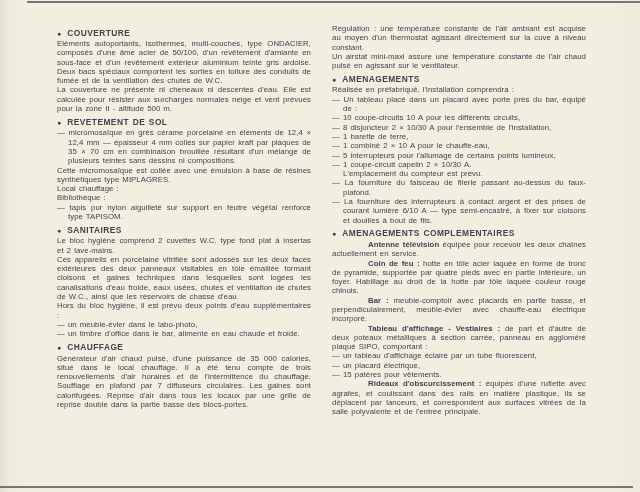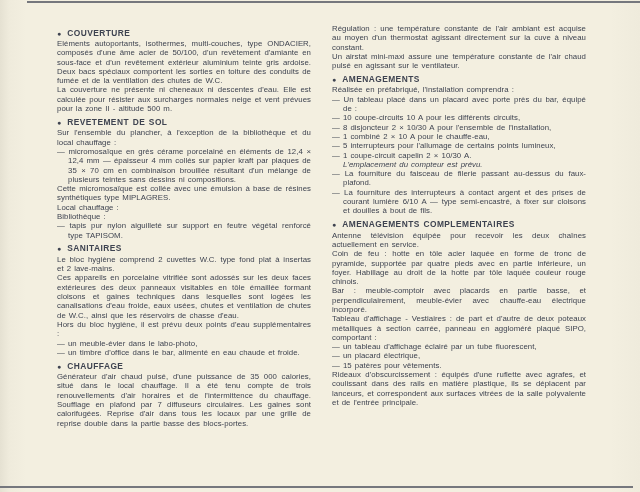--- a/index.html
+++ b/index.html
@@ -26,43 +26,42 @@
     display: flex; gap: 21px;
   }
   .col {
     width: 254px;
     font-size: 7.8px; line-height: 9.3px;
     text-align: justify;
     letter-spacing: 0.04px; word-spacing: 0.9px;
   }
   .col p { margin: 0; }
   .col p.item { padding-left: 11px; text-indent: -11px; }
-  .col p.note { padding-left: 11px; font-style: italic; }
+  .col p.note { padding-left: 11px; }
   .heading {
     font-weight: bold; font-size: 8.4px; letter-spacing: 0.45px;
     margin: 4.5px 0 1.2px 0; text-align: left; white-space: nowrap;
   }
   .heading .bullet {
     display: inline-block; font-size: 7px; margin-right: 6px;
     transform: translateY(-0.5px); letter-spacing: 0;
   }
-  b { font-weight: normal; }
+  b { font-weight: bold; margin-left: 36px; }
 </style>
 </head>
 <body>
 
 <div class="page">
   <div class="rule-top"></div>
   <div class="columns">
     <div class="col" id="col-left">
         <div class="heading"><span class="bullet">●</span><span>COUVERTURE</span></div>
         <p class="para"><span>Eléments autoportants, isothermes, multi-couches, type ONDACIER, composés d'une âme acier de 50/100, d'un revêtement d'amiante en sous-face et d'un revêtement extérieur aluminium teinte gris ardoise. Deux bacs spéciaux comportent les sorties en toiture des conduits de fumée et de la ventilation des chutes de W.C.</span></p>
         <p class="para"><span>La couverture ne présente ni cheneaux ni descentes d'eau. Elle est calculée pour résister aux surcharges normales neige et vent prévues pour la zone II - altitude 500 m.</span></p>
         <div class="heading"><span class="bullet">●</span><span>REVETEMENT DE SOL</span></div>
-        <p class="para"><span>Sur l'ensemble du plancher, à l'exception de la bibliothèque et du local chauffage :</span></p>
         <p class="item"><span>— micromosaïque en grès cérame porcelainé en éléments de 12,4 × 12,4 mm — épaisseur 4 mm collés sur papier kraft par plaques de 35 × 70 cm en combinaison brouillée résultant d'un mélange de plusieurs teintes sans dessins ni compositions.</span></p>
         <p class="para"><span>Cette micromosaïque est collée avec une émulsion à base de résines synthétiques type MIPLAGRES.</span></p>
         <p class="para"><span>Local chauffage :</span></p>
         <p class="para"><span>Bibliothèque :</span></p>
         <p class="item"><span>— tapis pur nylon aiguilleté sur support en feutre végétal renforcé type TAPISOM.</span></p>
         <div class="heading"><span class="bullet">●</span><span>SANITAIRES</span></div>
         <p class="para"><span>Le bloc hygiène comprend 2 cuvettes W.C. type fond plat à insertas et 2 lave-mains.</span></p>
         <p class="para"><span>Ces appareils en porcelaine vitrifiée sont adossés sur les deux faces extérieures des deux panneaux visitables en tôle émaillée formant cloisons et gaines techniques dans lesquelles sont logées les canalisations d'eau froide, eaux usées, chutes et ventilation de chutes de W.C., ainsi que les réservoirs de chasse d'eau.</span></p>
         <p class="para"><span>Hors du bloc hygiène, il est prévu deux points d'eau supplémentaires :</span></p>
         <p class="item"><span>— un meuble-évier dans le labo-photo,</span></p>
@@ -71,20 +70,21 @@
         <p class="para"><span>Générateur d'air chaud pulsé, d'une puissance de 35 000 calories, situé dans le local chauffage. Il a été tenu compte de trois renouvellements d'air horaires et de l'intermittence du chauffage. Soufflage en plafond par 7 diffuseurs circulaires. Les gaines sont calorifugées. Reprise d'air dans tous les locaux par une grille de reprise double dans la partie basse des blocs-portes.</span></p>
       </div>
     <div class="col" id="col-right">
         <p class="para"><span>Régulation : une température constante de l'air ambiant est acquise au moyen d'un thermostat agissant directement sur la cuve à niveau constant.</span></p>
         <p class="para"><span>Un airstat mini-maxi assure une température constante de l'air chaud pulsé en agissant sur le ventilateur.</span></p>
         <div class="heading"><span class="bullet">●</span><span>AMENAGEMENTS</span></div>
         <p class="para"><span>Réalisée en préfabriqué, l'installation comprendra :</span></p>
         <p class="item"><span>— Un tableau placé dans un placard avec porte près du bar, équipé de :</span></p>
         <p class="item"><span>— 10 coupe-circuits 10 A pour les différents circuits,</span></p>
         <p class="item"><span>— 8 disjoncteur 2 × 10/30 A pour l'ensemble de l'installation,</span></p>
+        <p class="item"><span>— 1 barette de terre,</span></p>
         <p class="item"><span>— 1 combiné 2 × 10 A pour le chauffe-eau,</span></p>
         <p class="item"><span>— 5 interrupteurs pour l'allumage de certains points lumineux,</span></p>
         <p class="item"><span>— 1 coupe-circuit capelin 2 × 10/30 A.</span></p>
         <p class="note"><span>L'emplacement du compteur est prévu.</span></p>
         <p class="item"><span>— La fourniture du faisceau de filerie passant au-dessus du faux-plafond.</span></p>
         <p class="item"><span>— La fourniture des interrupteurs à contact argent et des prises de courant lumière 6/10 A — type semi-encastré, à fixer sur cloisons et douilles à bout de fils.</span></p>
         <div class="heading"><span class="bullet">●</span><span>AMENAGEMENTS COMPLEMENTAIRES</span></div>
         <p class="para"><b>Antenne télévision</b> <span>équipée pour recevoir les deux chaînes actuellement en service.</span></p>
         <p class="para"><b>Coin de feu :</b> <span>hotte en tôle acier laquée en forme de tronc de pyramide, supportée par quatre pieds avec en partie inférieure, un foyer. Habillage au droit de la hotte par tôle laquée couleur rouge chinois.</span></p>
         <p class="para"><b>Bar :</b> <span>meuble-comptoir avec placards en partie basse, et perpendiculairement, meuble-évier avec chauffe-eau électrique incorporé.</span></p>

